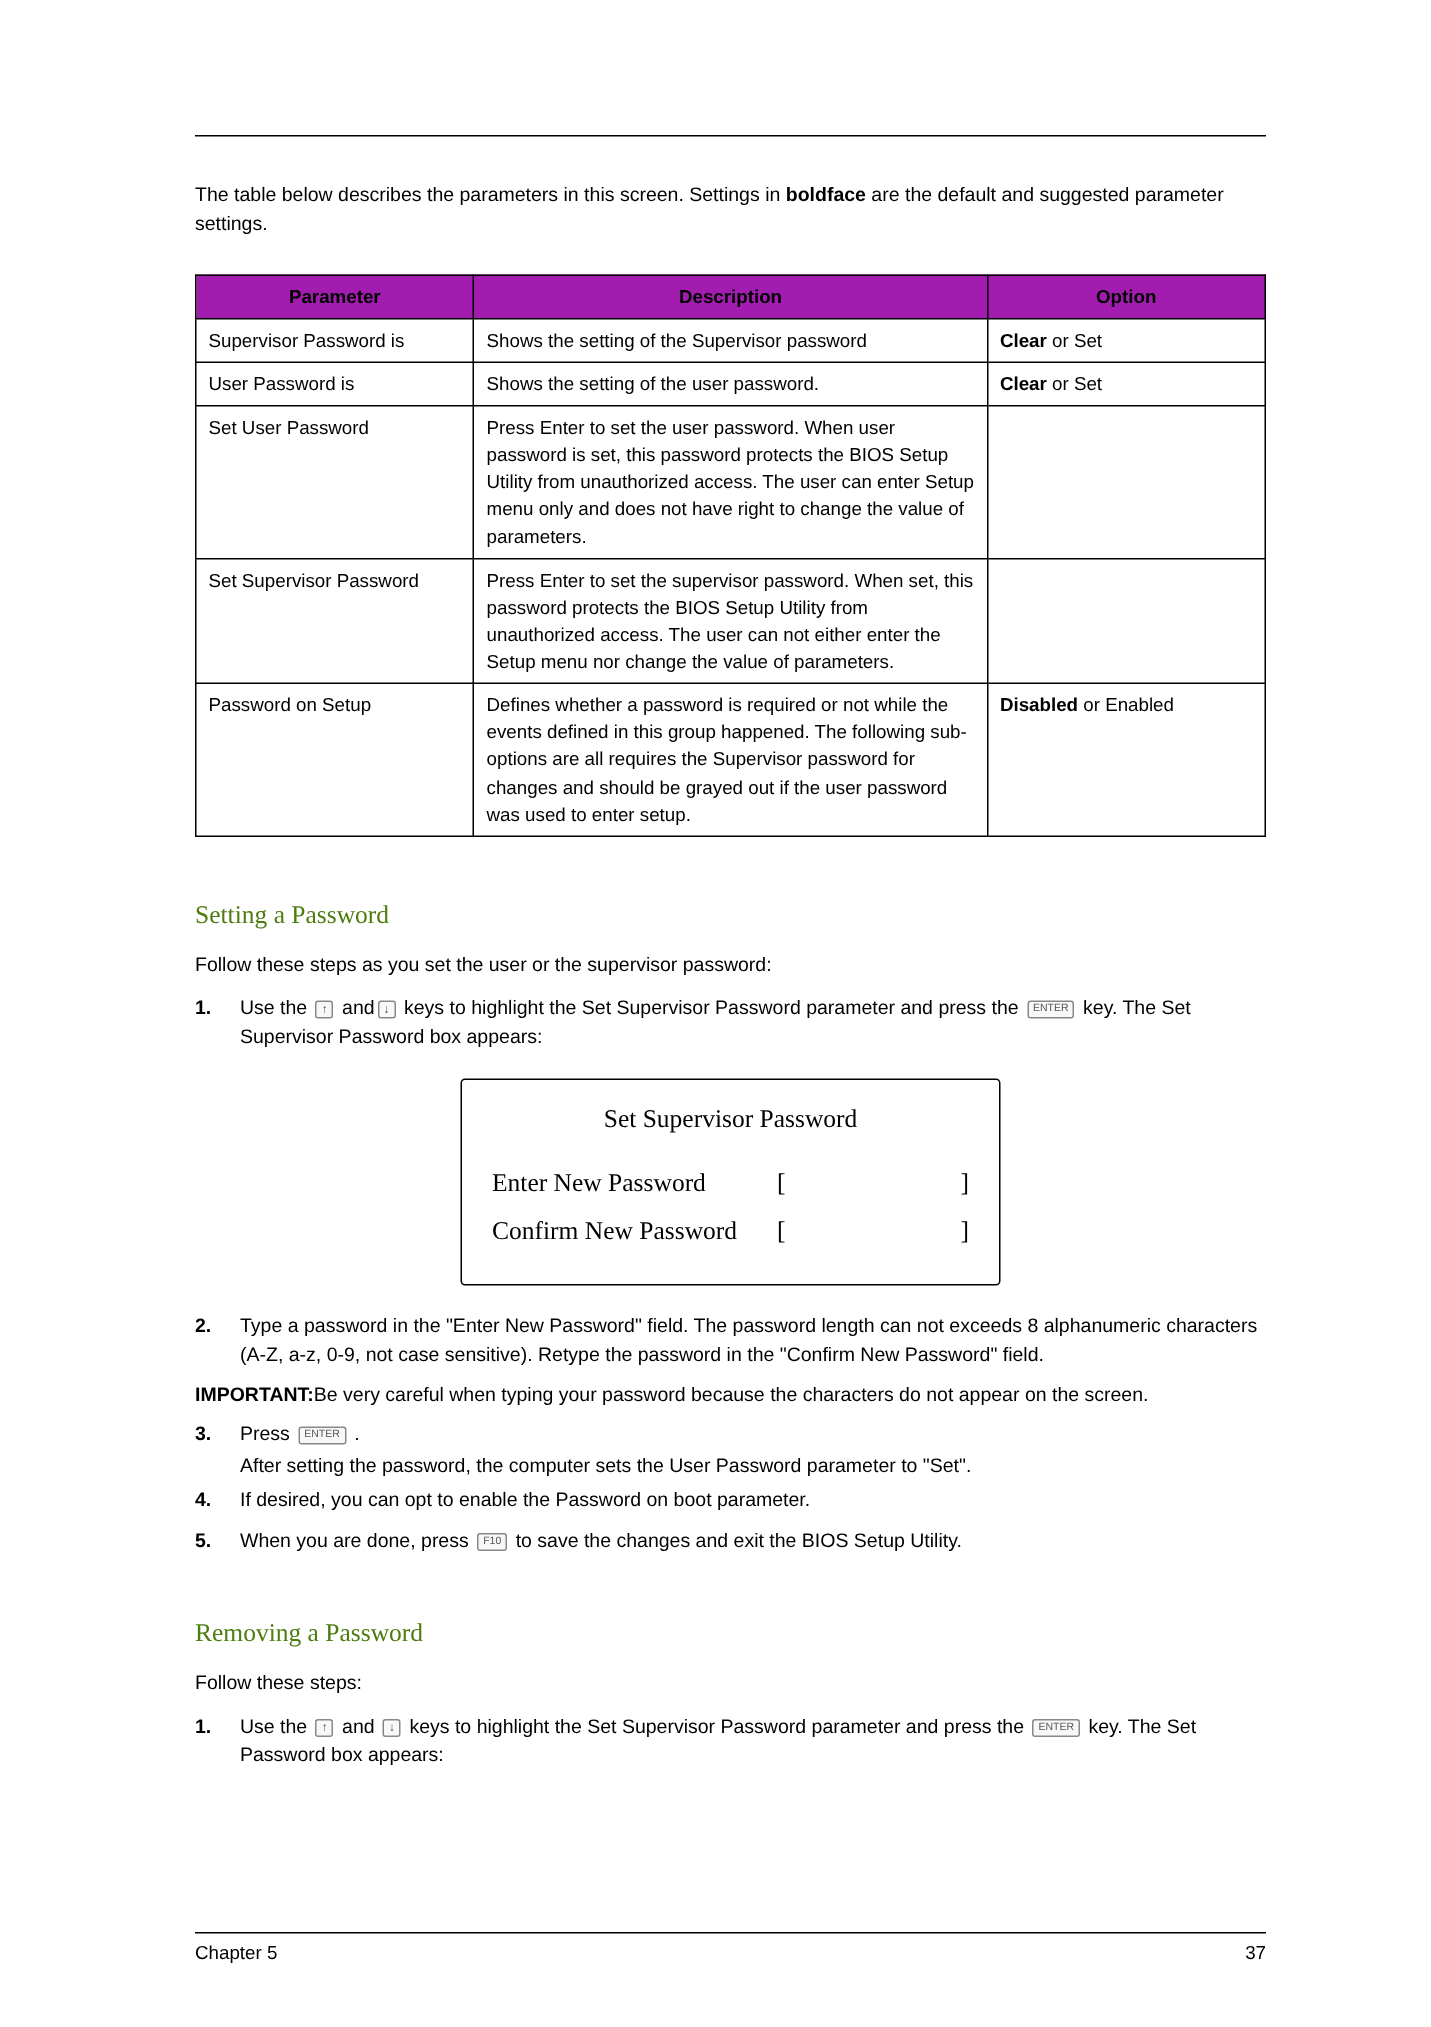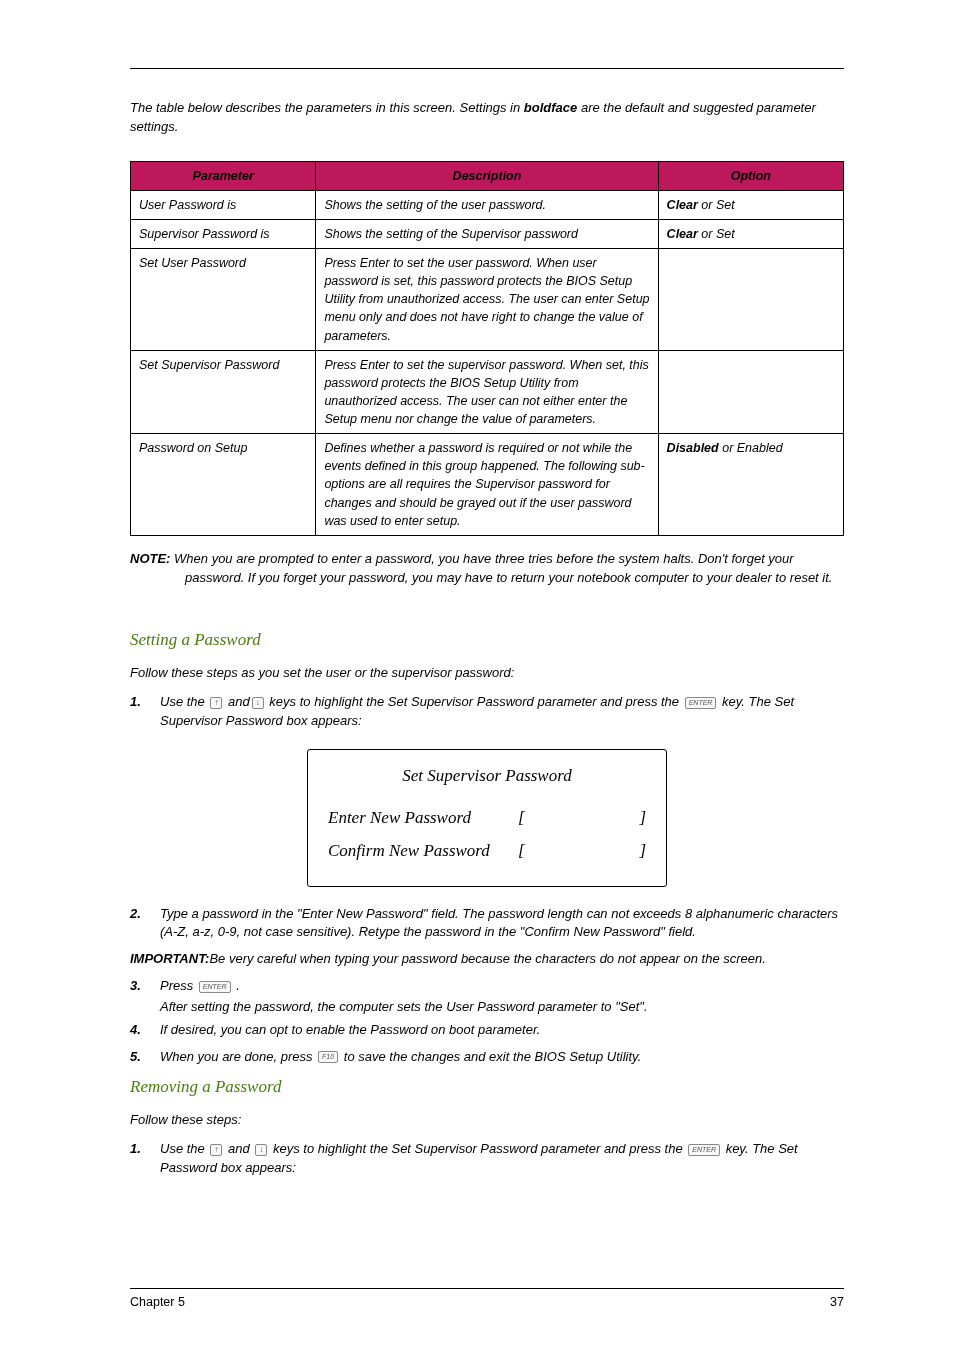--- a/index.html
+++ b/index.html
@@ -7,43 +7,42 @@
       font-family: Arial, Helvetica, sans-serif;
       background: #fff;
       width: 954px;
       height: 1351px;
       position: relative;
       font-size: 13px;
       color: #000;
       line-height: 1.45;
     }
     .page {
-      padding: 68px 110px 40px 130px;
-      font-style: italic;
+      padding: 90px 110px 40px 130px;
     }
     .top-rule {
       border-top: 1px solid #000;
       margin-bottom: 30px;
     }
     .intro-text {
       margin-bottom: 24px;
     }
     table.params {
       width: 100%;
       border-collapse: collapse;
     }
     table.params th, table.params td {
       border: 1px solid #000;
       padding: 5px 8px;
       vertical-align: top;
       text-align: left;
       font-size: 12.5px;
     }
     table.params th {
-      background: #be185d;
+      background: #a21caf;
       font-weight: bold;
       text-align: center;
     }
     table.params td.col-param { width: 26%; }
     table.params td.col-desc { width: 48%; }
     table.params td.col-opt { width: 26%; }
     .bold { font-weight: bold; }
     .note-block {
       margin-top: 14px;
       padding-left: 55px;
@@ -51,21 +50,21 @@
     }
     .note-label { font-weight: bold; }
     .section-heading {
       font-family: Georgia, "Times New Roman", serif;
       font-size: 17px;
       margin-top: 40px;
       margin-bottom: 12px;
       color: #4d7c0f;
       font-weight: normal;
     }
-    .section-heading.lesser { margin-top: 8px; }
+    .section-heading.lesser { margin-top: 40px; }
     .body-text { margin-bottom: 10px; }
     .numbered {
       display: flex;
       margin-bottom: 8px;
     }
     .numbered .num {
       width: 30px;
       font-weight: bold;
       flex-shrink: 0;
     }
@@ -136,50 +135,47 @@
   <table class="params">
     <thead>
       <tr>
         <th>Parameter</th>
         <th>Description</th>
         <th>Option</th>
       </tr>
     </thead>
     <tbody>
       <tr>
+        <td class="col-param">Supervisor Password is</td>
+        <td class="col-desc">Shows the setting of the Supervisor password</td>
+        <td class="col-opt"><span class="bold">Clear</span><span> or Set</span></td>
+      </tr>
+      <tr>
         <td class="col-param">User Password is</td>
         <td class="col-desc">Shows the setting of the user password.</td>
         <td class="col-opt"><span class="bold">Clear</span><span> or Set</span></td>
       </tr>
       <tr>
-        <td class="col-param">Supervisor Password is</td>
-        <td class="col-desc">Shows the setting of the Supervisor password</td>
-        <td class="col-opt"><span class="bold">Clear</span><span> or Set</span></td>
-      </tr>
-      <tr>
         <td class="col-param">Set User Password</td>
         <td class="col-desc">Press Enter to set the user password. When user password is set, this password protects the BIOS Setup Utility from unauthorized access. The user can enter Setup menu only and does not have right to change the value of parameters.</td>
         <td class="col-opt"><span class="bold"></span><span></span></td>
       </tr>
       <tr>
         <td class="col-param">Set Supervisor Password</td>
         <td class="col-desc">Press Enter to set the supervisor password. When set, this password protects the BIOS Setup Utility from unauthorized access. The user can not either enter the Setup menu nor change the value of parameters.</td>
         <td class="col-opt"><span class="bold"></span><span></span></td>
       </tr>
       <tr>
         <td class="col-param">Password on Setup</td>
         <td class="col-desc">Defines whether a password is required or not while the events defined in this group happened. The following sub-options are all requires the Supervisor password for changes and should be grayed out if the user password was used to enter setup.</td>
         <td class="col-opt"><span class="bold">Disabled</span><span> or Enabled</span></td>
       </tr>
     </tbody>
   </table>
 
-  <p class="note-block">
-    <span class="note-label">NOTE: </span><span>When you are prompted to enter a password, you have three tries before the system halts. Don't forget your password. If you forget your password, you may have to return your notebook computer to your dealer to reset it.</span>
-  </p>
 
   <h2 class="section-heading">Setting a Password</h2>
 
   <p class="body-text">Follow these steps as you set the user or the supervisor password:</p>
 
   <div class="numbered">
     <div class="num">1.</div>
     <div class="content">
       <span>Use the </span><span class="key-icon">↑</span><span> and</span><span class="key-icon">↓</span><span> keys to highlight the Set Supervisor Password parameter and press the </span><span class="key-icon small-key">ENTER</span><span> key. The Set Supervisor Password box appears:</span>
     </div>

